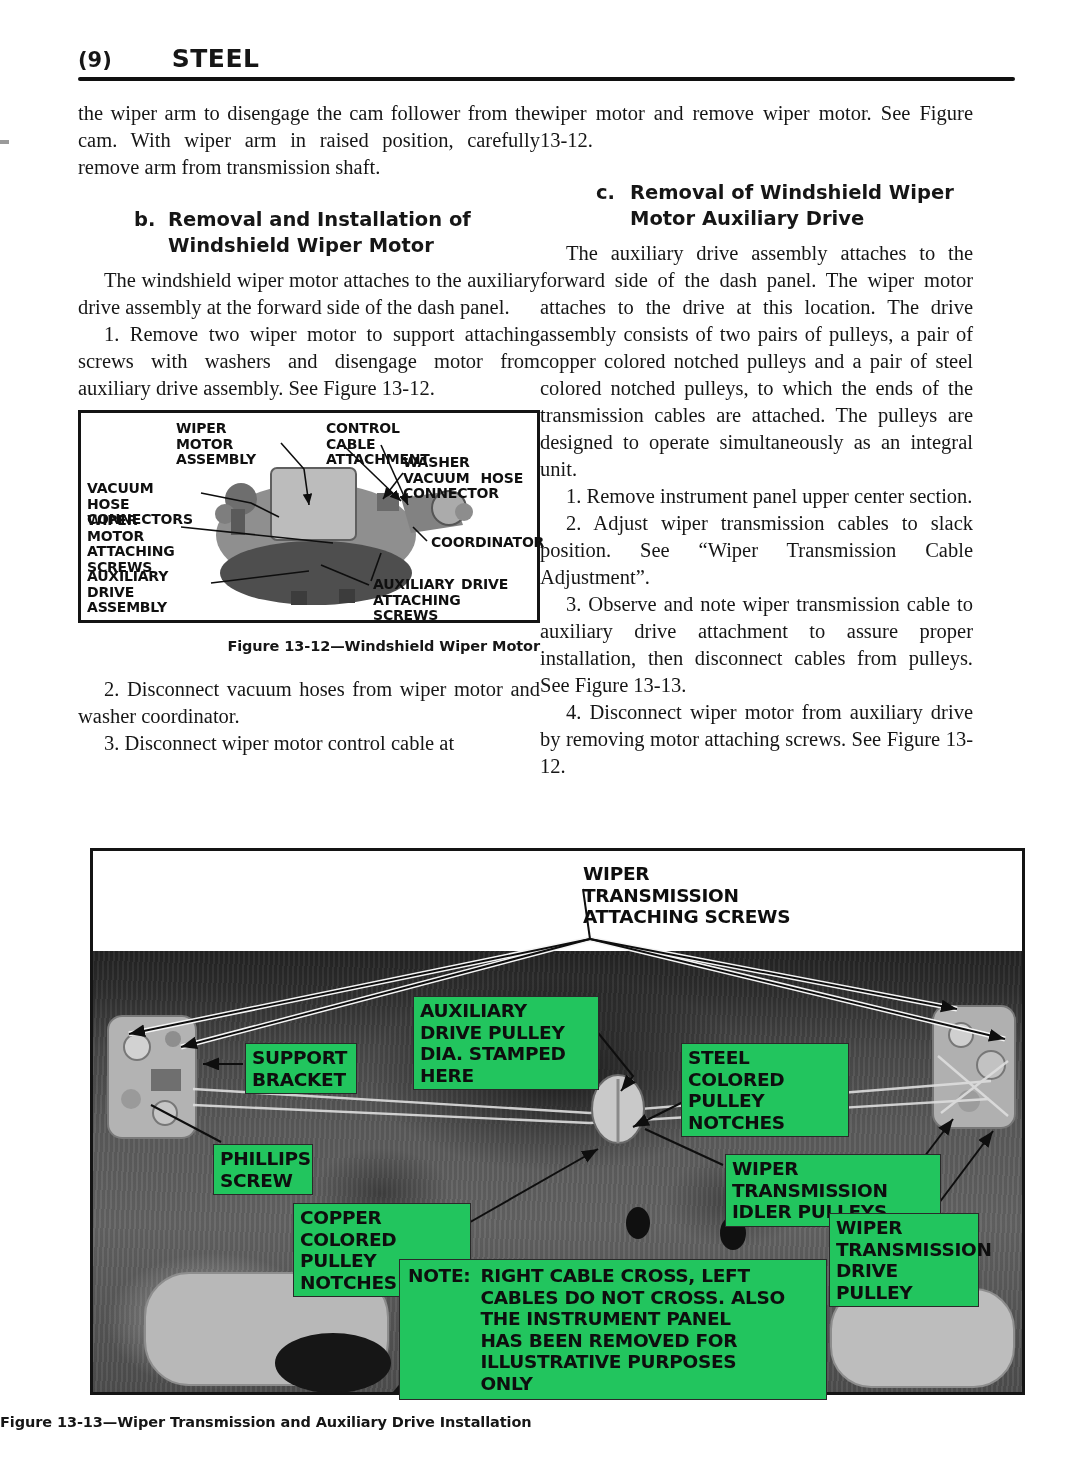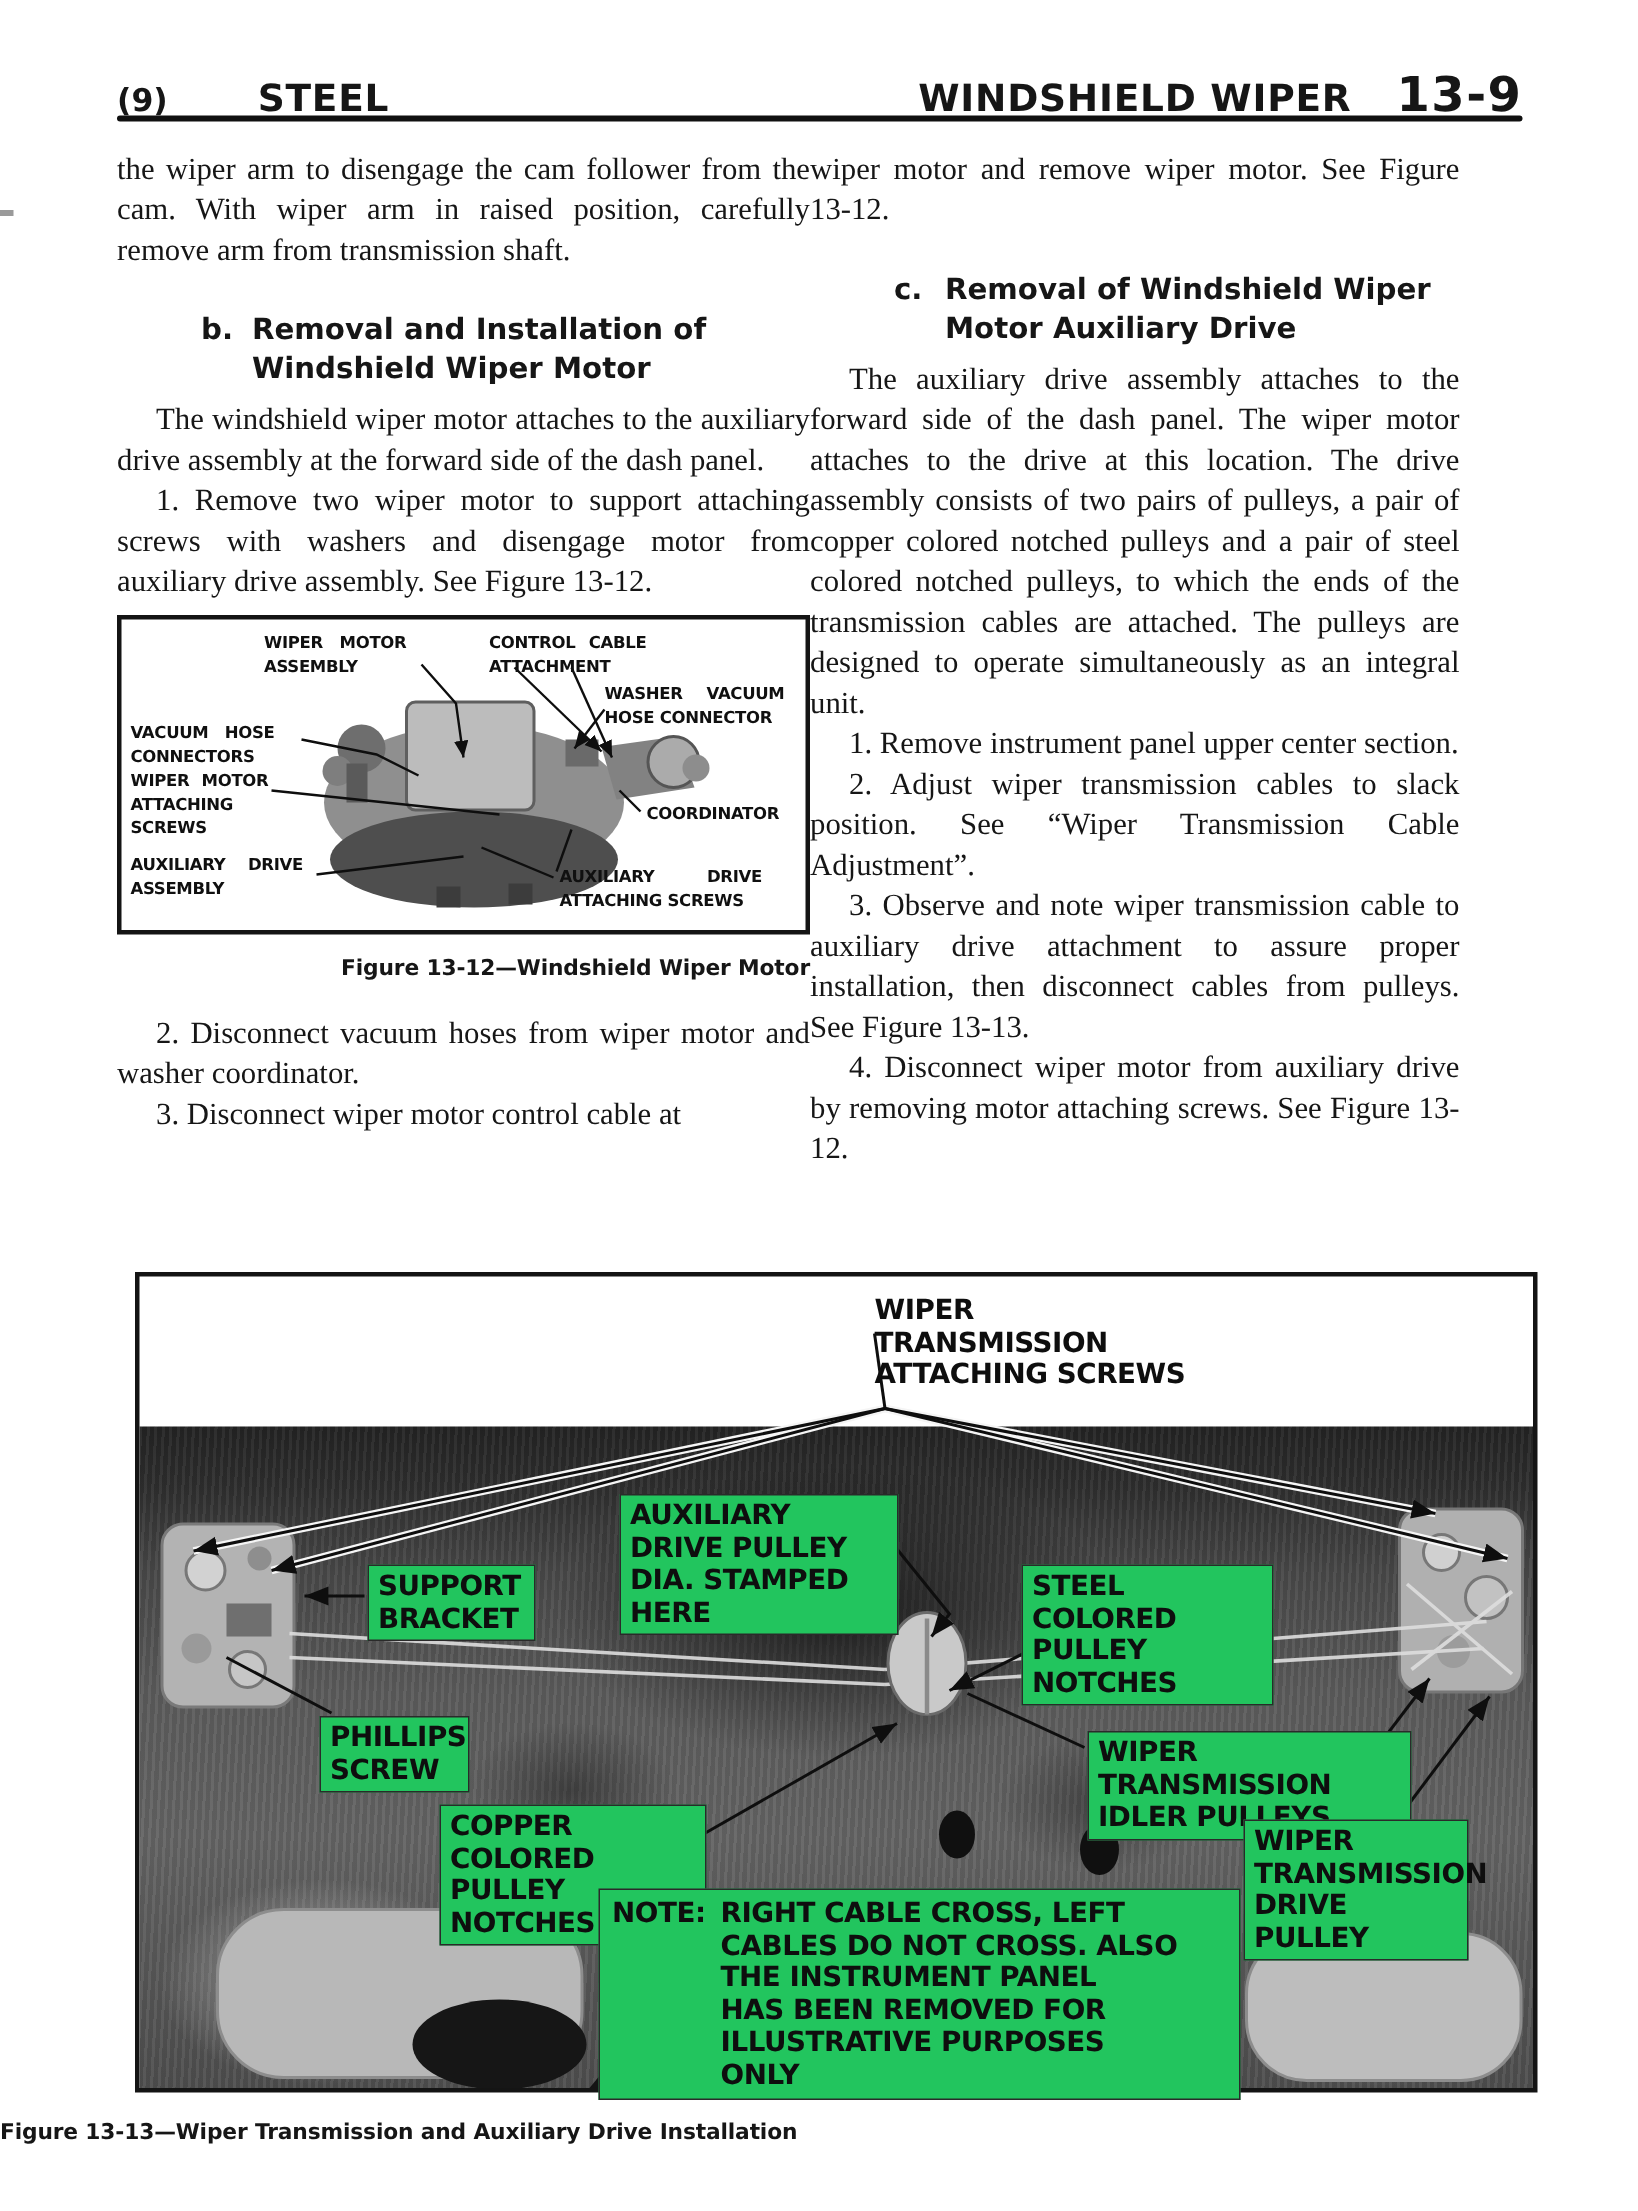--- a/index.html
+++ b/index.html
@@ -26,21 +26,21 @@
   .ind{text-indent:26px;}
   .sec-head{font-family:"DejaVu Sans",sans-serif;font-weight:bold;font-size:19.5px;
             line-height:26px;margin:26px 0 8px 56px;display:flex;text-align:left;}
   .sec-head .lbl{width:34px;flex:none;}
 
   
   .fig12{position:relative;width:462px;height:213px;border:3px solid #141414;
          margin-top:8px;background:#fff;box-sizing:border-box;}
   .fig12 svg{position:absolute;left:0;top:0;}
   .fig12-label{position:absolute;font-family:"DejaVu Sans",sans-serif;font-weight:bold;
-               font-size:11px;line-height:15.5px;letter-spacing:-.2px;color:#101010;}
+               font-size:14px;line-height:15.5px;letter-spacing:-.2px;color:#101010;}
   .fig12-caption{font-family:"DejaVu Sans",sans-serif;font-weight:bold;font-size:14.5px;
                  text-align:right;margin-top:10px;width:462px;letter-spacing:-.1px;}
 
   
   .fig13{position:absolute;left:90px;top:848px;width:935px;height:547px;
          border:3px solid #141414;background:#fff;box-sizing:border-box;}
   .fig13 .photo{position:absolute;left:0;right:0;top:100px;bottom:0;
     background:
       radial-gradient(150px 95px at 13% 84%, rgba(225,225,225,.55), rgba(225,225,225,0) 72%),
       radial-gradient(130px 85px at 89% 86%, rgba(220,220,220,.5), rgba(220,220,220,0) 72%),
@@ -62,24 +62,20 @@
 </head>
 <body>
 
 <div class="page">
 
   <div class="header">
     <div class="header-left">
       <span class="page-marker">(9)</span>
       <span class="left-title">STEEL</span>
     </div>
-    <div class="header-right">
-      <span class="right-title">WINDSHIELD WIPER</span>
-      <span class="page-number">13-9</span>
-    </div>
   </div>
   <div class="header-rule"></div>
   <div class="scan-artifact"></div>
 
   <div class="columns">
 
     <div class="bodytext">
       <p>the wiper arm to disengage the cam follower from the cam. With wiper arm in raised position, carefully remove arm from transmission shaft.</p>
 
       <div class="sec-head">

